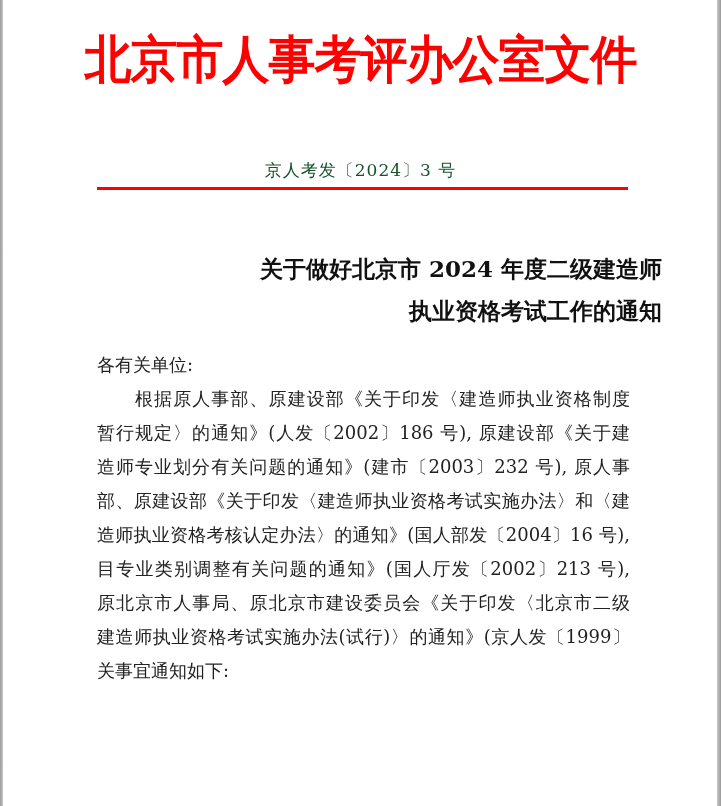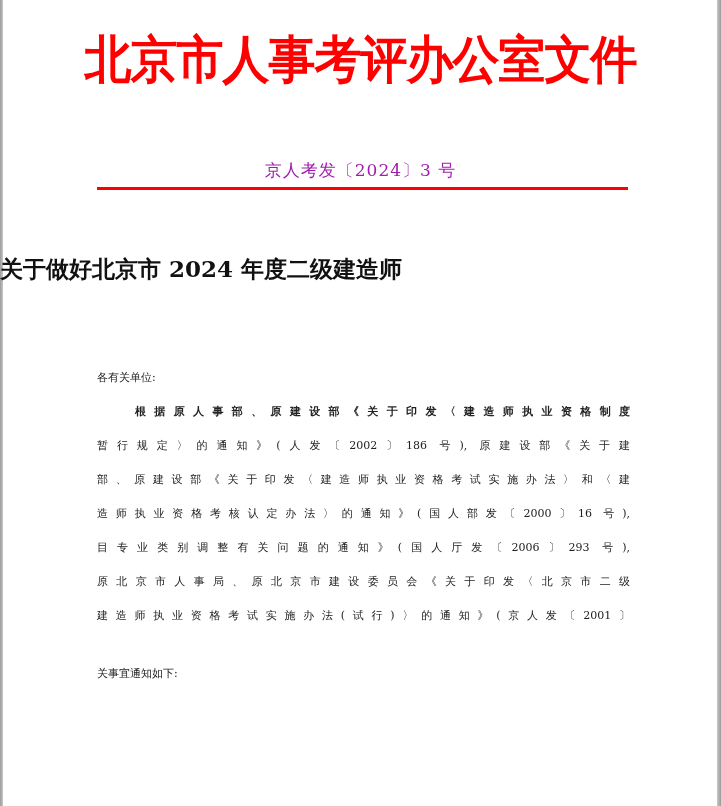--- a/index.html
+++ b/index.html
@@ -47,81 +47,83 @@
       transform-origin: center;
     }
     .docnum {
       position: absolute;
       left: 0; top: 158px;
       width: 721px;
       text-align: center;
       font-family: "DejaVu Serif", "Liberation Serif", serif;
       font-size: 17px;
       line-height: 24px;
-      color: #a21caf;
+      color: #14532d;
       letter-spacing: 1px;
     }
     .redline {
       position: absolute;
       left: 97px; top: 187px;
       width: 531px; height: 3px;
       background: #ff0000;
     }
     .title {
       position: absolute;
       left: 0; top: 248px;
       width: 662px;
-      text-align: left;
+      text-align: right;
       font-family: "DejaVu Serif", "Liberation Serif", serif;
       font-weight: bold;
       font-size: 23px;
       line-height: 42px;
       color: #111111;
     }
     .title div { white-space: nowrap; }
     .body {
       position: absolute;
-      left: 97px; top: 361px;
+      left: 97px; top: 348px;
       width: 533px;
       font-family: "DejaVu Serif", "Liberation Serif", serif;
-      font-size: 11px;
+      font-size: 18px;
       line-height: 34px;
       color: #222222;
     }
     .body .line {
       white-space: nowrap;
       height: 34px;
       text-align: justify;
       text-align-last: justify;
     }
-    .body .line.last { text-align-last: left; margin-top: 24px; }
-    .body .line.indent { padding-left: 38px; font-weight: bold; }
+    .body .line.last { text-align-last: left; }
+    .body .line.indent { padding-left: 38px; }
     .body .salutation { text-align-last: left; }
   </style>
 </head>
 <body>
 
 <div class="edge-left"></div>
 <div class="edge-right"></div>
 
 <div class="page"></div>
 
 <div class="masthead">北京市人事考评办公室文件</div>
 
 <div class="docnum">京人考发〔2024〕3 号</div>
 
 <div class="redline"></div>
 
 <div class="title">
   <div>关于做好北京市 2024 年度二级建造师</div>
+  <div>执业资格考试工作的通知</div>
 </div>
 
 <div class="body">
   <div class="line salutation">各有关单位:</div>
   <div class="line indent">根据原人事部、原建设部《关于印发〈建造师执业资格制度</div>
   <div class="line">暂行规定〉的通知》(人发〔2002〕186 号), 原建设部《关于建</div>
+  <div class="line">造师专业划分有关问题的通知》(建市〔2003〕232 号), 原人事</div>
   <div class="line">部、原建设部《关于印发〈建造师执业资格考试实施办法〉和〈建</div>
-  <div class="line">造师执业资格考核认定办法〉的通知》(国人部发〔2000〕16 号),</div>
-  <div class="line">目专业类别调整有关问题的通知》(国人厅发〔2006〕293 号),</div>
+  <div class="line">造师执业资格考核认定办法〉的通知》(国人部发〔2004〕16 号),</div>
+  <div class="line">目专业类别调整有关问题的通知》(国人厅发〔2002〕213 号),</div>
   <div class="line">原北京市人事局、原北京市建设委员会《关于印发〈北京市二级</div>
-  <div class="line">建造师执业资格考试实施办法(试行)〉的通知》(京人发〔2001〕</div>
+  <div class="line">建造师执业资格考试实施办法(试行)〉的通知》(京人发〔1999〕</div>
   <div class="line last">关事宜通知如下:</div>
 </div>
 
 </body></html>

